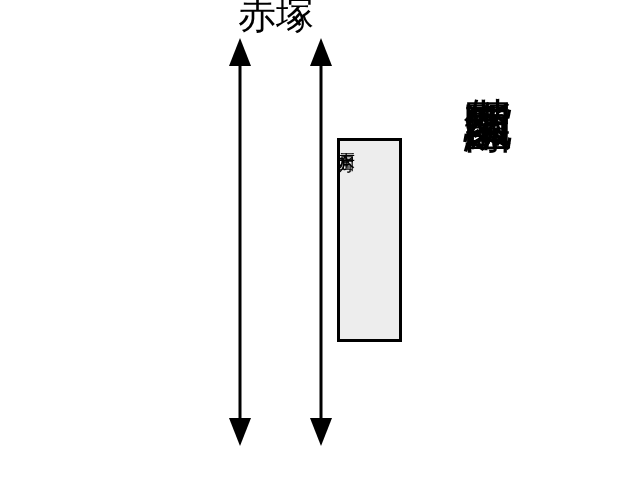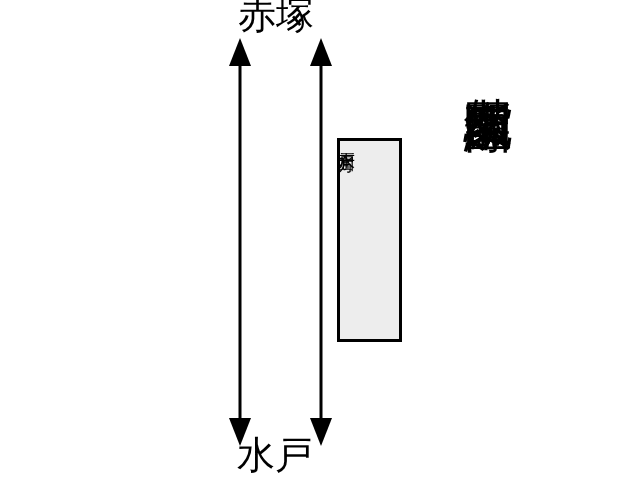--- a/index.html
+++ b/index.html
@@ -92,15 +92,14 @@
       <polygon class="arrowhead" points="321,446 310,418 332,418"></polygon>
     </g>
   </svg>
 
   <div class="platform">
     <div class="platform-label">水戸方面</div>
   </div>
 
   <div class="diagram-title">偕楽園駅配線図</div>
 
-  <div class="station-label bottom">水戸</div>
 
 </div>
 
 </body></html>

